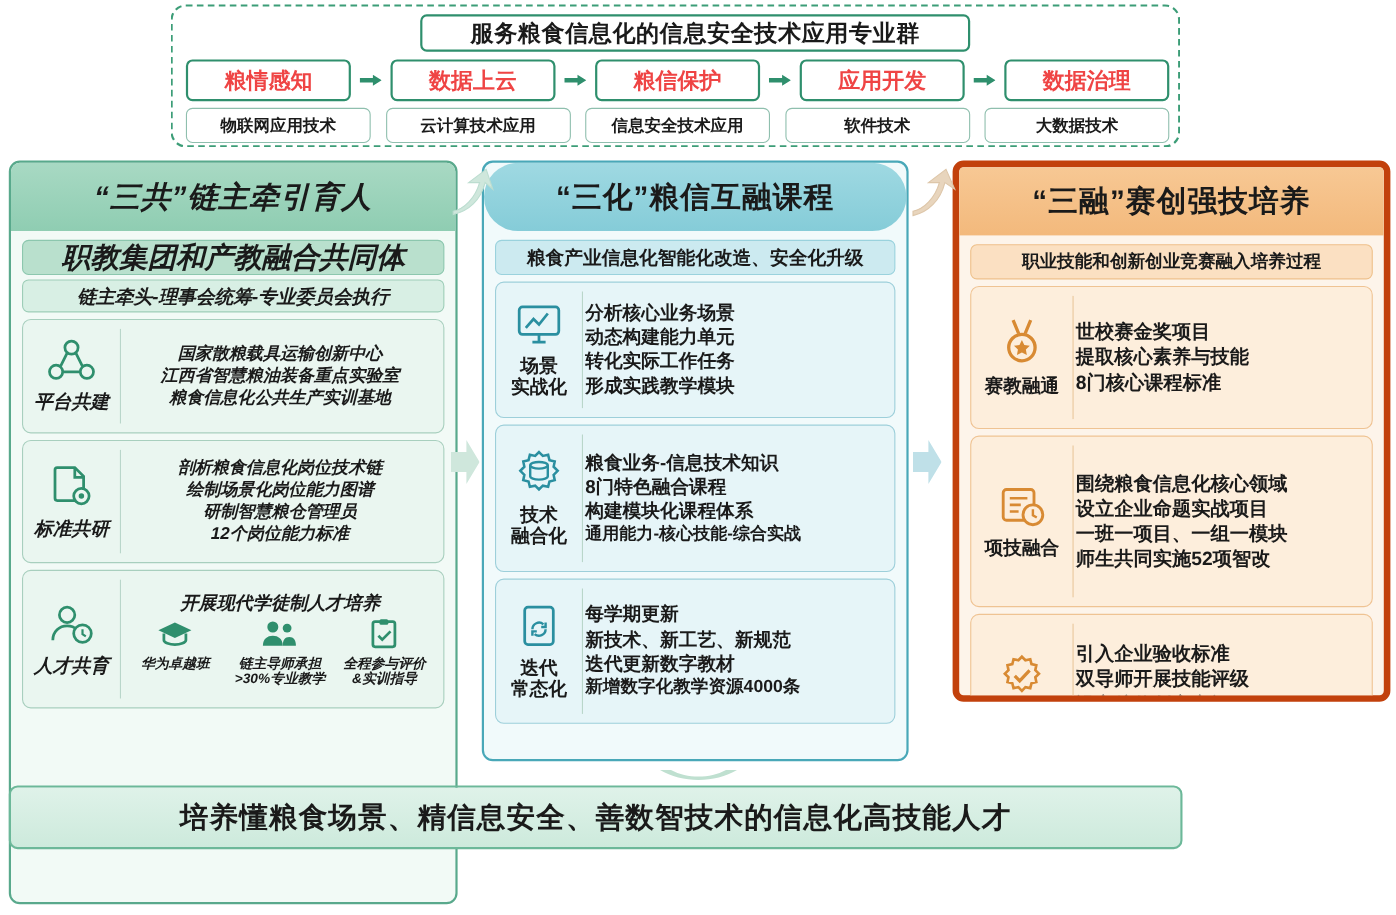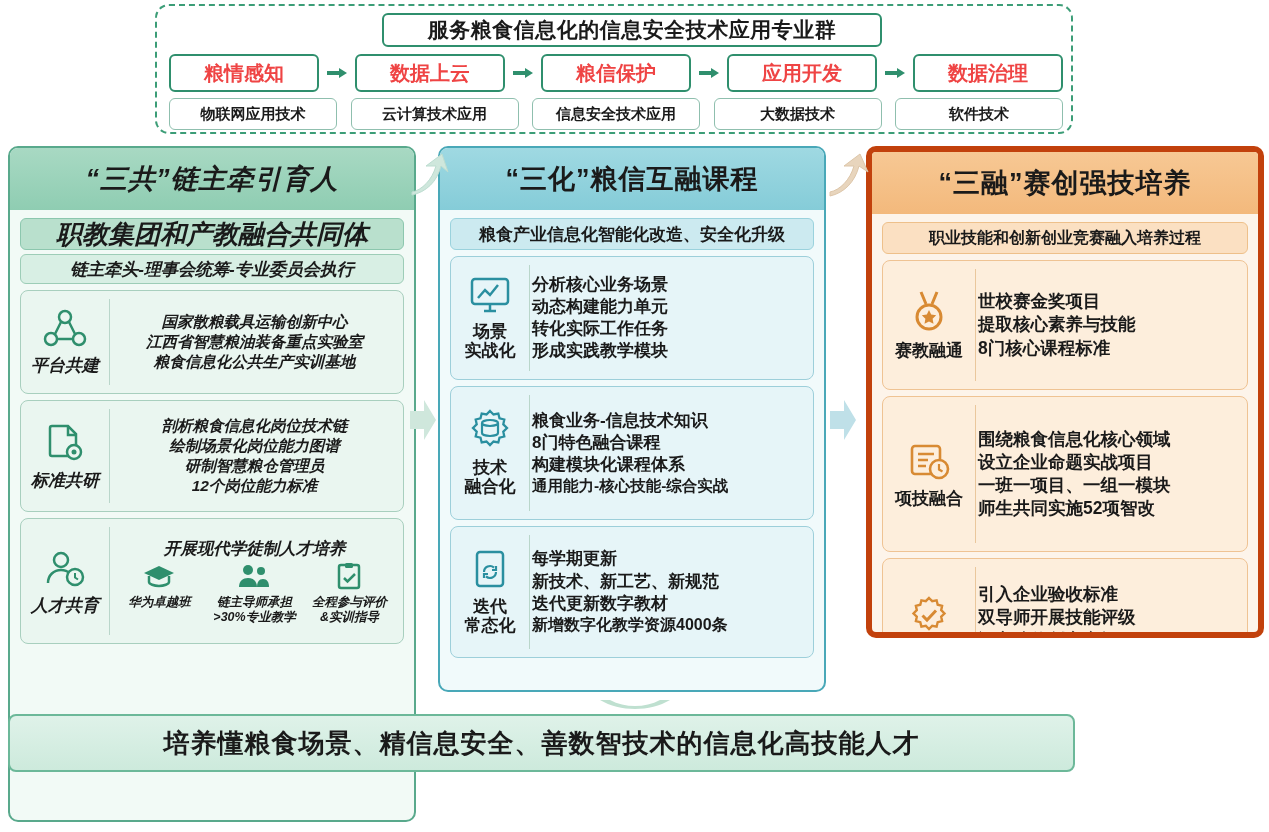--- a/index.html
+++ b/index.html
@@ -85,21 +85,21 @@
     font-style: italic;
   }
   #col1 .col-head { background: linear-gradient(180deg,#a8d9c3,#8fcdb2); }
 
   
   #col2 {
     left: 438px; width: 388px; height: 546px;
     border: 2px solid #49a8b8;
     background: #f1fafb;
   }
-  #col2 .col-head { background: linear-gradient(180deg,#9fd9e2,#85ccd8); }
+  #col2 .col-head { background: linear-gradient(180deg,#9fd9e2,#85ccd8); border-radius: 31px; }
 
   
   #col3 {
     left: 866px; width: 398px; height: 492px;
     border: 6px solid #c2410c;
     background: #fdf4ea;
   }
   #col3 .col-head { background: linear-gradient(180deg,#f7c894,#f3b97c); }
 
   
@@ -249,22 +249,22 @@
           <path d="M0 5h12V2l8 5-8 5V9H0z" fill="#2f8f6d"></path>
         </svg>
     </div>
     <div class="chain-box">数据治理</div>
   </div>
 
   <div class="major-row">
     <div class="major-box">物联网应用技术</div>
     <div class="major-box">云计算技术应用</div>
     <div class="major-box">信息安全技术应用</div>
+    <div class="major-box">软件技术</div>
     <div class="major-box">大数据技术</div>
-    <div class="major-box">软件技术</div>
   </div>
 </div>
 
 <div class="col" id="col1">
   <div class="col-head">“三共”链主牵引育人</div>
   <div class="col-banner">职教集团和产教融合共同体</div>
   <div class="col-subbanner">链主牵头-理事会统筹-专业委员会执行</div>
 
   <div class="card" id="c1-card1">
     <div class="card-icon-col">

